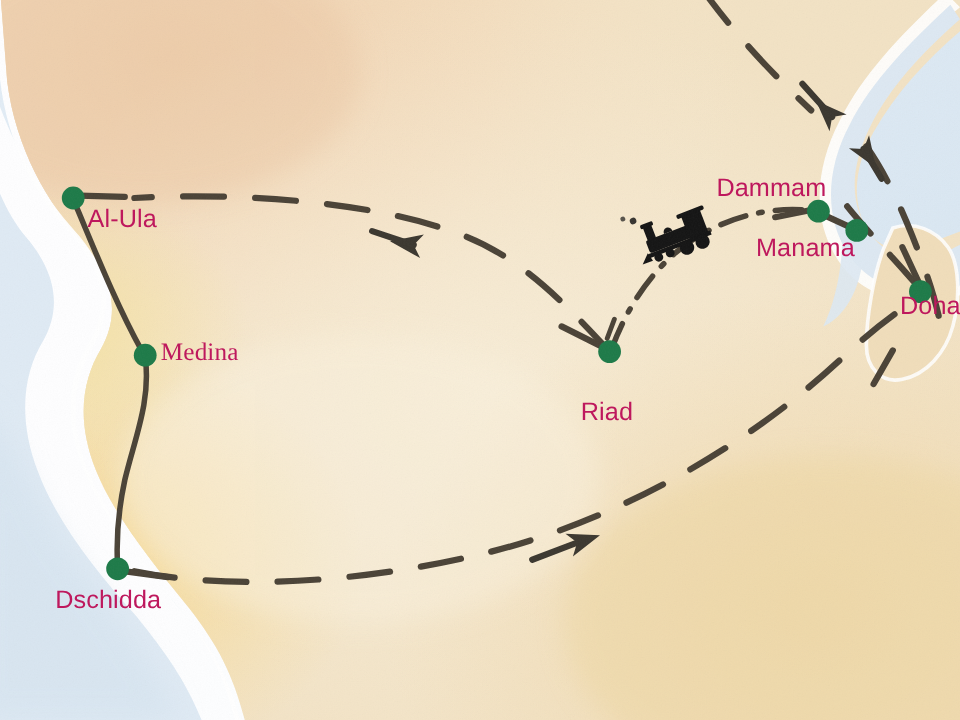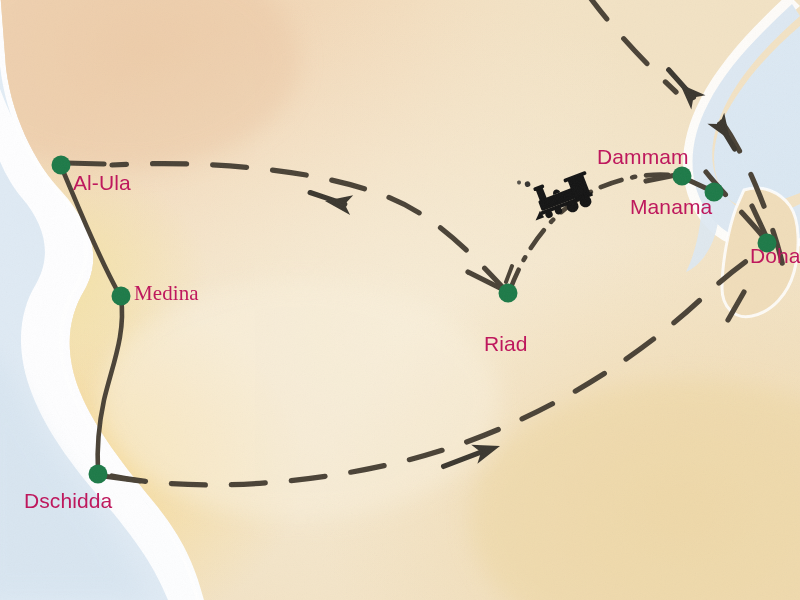--- a/index.html
+++ b/index.html
@@ -228,19 +228,19 @@
       <circle cx="682" cy="176" r="9.5" fill="#1d7a48"></circle>
       <circle cx="714" cy="192" r="9.5" fill="#1d7a48"></circle>
       <circle cx="767" cy="243" r="9.5" fill="#1d7a48"></circle>
     </g>
 
     <rect x="0" y="0" width="800" height="600" fill="#c8a870" opacity="0.16" filter="url(#grain)"></rect>
   </svg>
 
   <div class="city-label" style="left:73px;  top:172px;">Al-Ula</div>
   <div class="city-label" style="left:134px; top:283px;font-family:Liberation Serif, serif;">Medina</div>
-  <div class="city-label" style="left:24px;  top:490px;text-align:center;">Dschidda</div>
+  <div class="city-label" style="left:46px;  top:490px;text-align:center;">Dschidda</div>
   <div class="city-label" style="left:484px; top:305px;margin-top:28px;">Riad</div>
   <div class="city-label" style="left:597px; top:146px;">Dammam</div>
   <div class="city-label" style="left:630px; top:196px;">Manama</div>
   <div class="city-label" style="left:714px; top:245px;margin-left:36px;">Doha</div>
 
 </div>
 
 </body></html>

